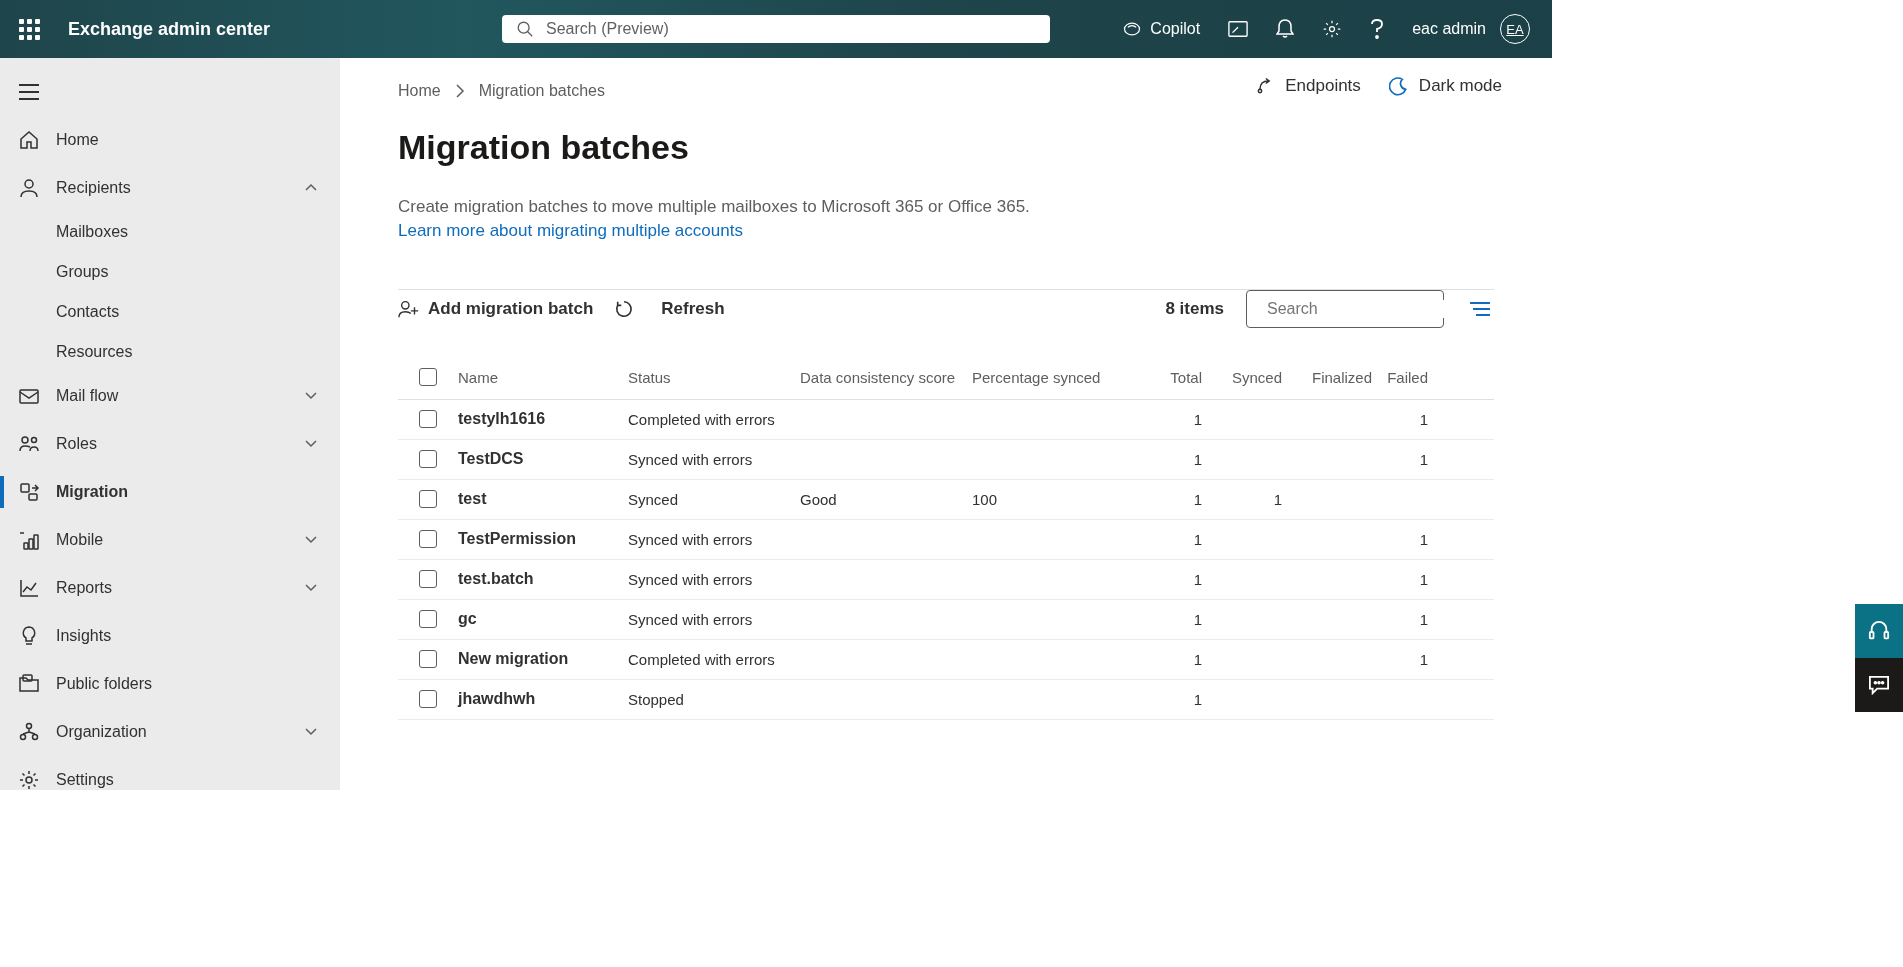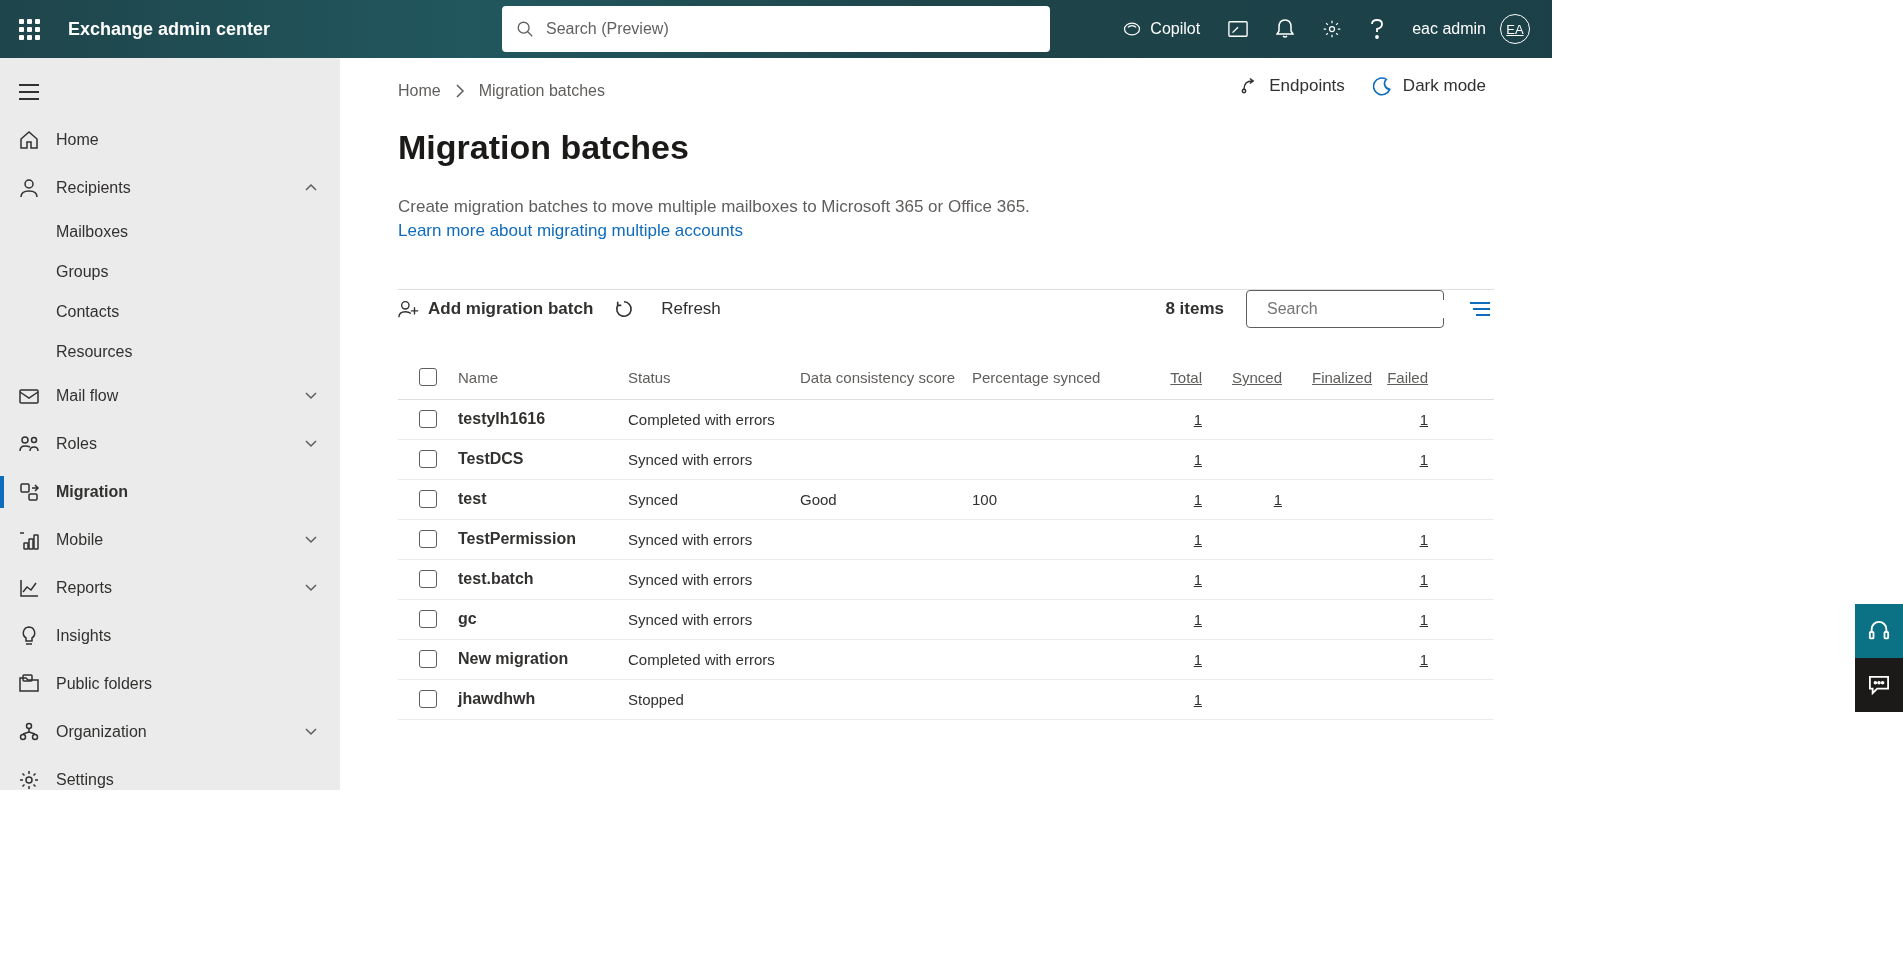--- a/index.html
+++ b/index.html
@@ -6,21 +6,21 @@
 body { width: 1552px; height: 790px; overflow: hidden; background: #fff; }
 
 .topbar { height: 58px; background: #b91c1c; display: flex; align-items: center; color: #fff; position: relative; }
 .topbar::before { content: ''; position: absolute; inset: 0; background: linear-gradient(90deg, #16474d 0%, #1a5a62 30%, #16474d 60%, #134249 100%); opacity: 0.95; }
 .topbar > * { position: relative; z-index: 1; }
 .waffle { width: 58px; height: 58px; display: flex; align-items: center; justify-content: center; cursor: pointer; }
 .waffle-grid { display: grid; grid-template-columns: repeat(3, 5px); grid-template-rows: repeat(3, 5px); gap: 3px; }
 .waffle-grid span { background: #fff; border-radius: 1px; }
 .app-title { font-size: 18px; font-weight: 600; padding-left: 10px; }
 .search-wrap { margin-left: auto; margin-right: auto; position: absolute; left: 50%; transform: translateX(-50%); }
-.search-box { width: 548px; height: 46px; background: #fff; border-radius: 4px; display: flex; align-items: center; padding: 0 14px; color: #616161; justify-content: space-between; }
+.search-box { width: 548px; height: 28px; background: #fff; border-radius: 4px; display: flex; align-items: center; padding: 0 14px; color: #616161; justify-content: space-between; }
 .search-box svg { flex-shrink: 0; }
 .search-box input { border: none; outline: none; flex: 1; font-size: 16px; margin-left: 12px; color: #323130; }
 .search-box input::placeholder { color: #616161; }
 .topbar-right { margin-left: auto; display: flex; align-items: center; gap: 4px; padding-right: 10px; }
 .tb-btn { height: 51px; padding: 0 12px; display: flex; align-items: center; gap: 8px; cursor: pointer; color: #fff; font-size: 16px; }
 .avatar { width: 30px; height: 30px; border-radius: 50%; border: 1.5px solid #fff; display: flex; align-items: center; justify-content: center; font-size: 13px; font-weight: 500; margin-left: 6px; text-decoration: underline; }
 
 .body-wrap { display: flex; height: calc(100% - 58px); }
 
 .sidebar { width: 340px; background: #ebebeb; overflow-y: auto; padding-top: 10px; }
@@ -32,39 +32,39 @@
 .nav-item .chev { margin-left: auto; margin-right: 22px; }
 .nav-sub { padding-left: 56px; height: 40px; display: flex; align-items: center; cursor: pointer; color: #323130; font-size: 16px; }
 .nav-item.active { font-weight: 600; }
 .nav-item.active::before { content: ''; position: absolute; left: 0; top: 8px; bottom: 8px; width: 4px; background: #0f6cbd; }
 
 .main { flex: 1; overflow-y: auto; padding: 24px 58px 0 58px; position: relative; }
 .breadcrumb { display: flex; align-items: center; gap: 14px; color: #605e5c; font-size: 16px; margin-bottom: 28px; }
 .breadcrumb-home { color: #605e5c; cursor: pointer; }
 .breadcrumb-chev { color: #605e5c; }
 .breadcrumb-current { color: #605e5c; }
-.page-actions { position: absolute; right: 66px; top: 18px; display: flex; gap: 28px; }
+.page-actions { position: absolute; right: 50px; top: 18px; display: flex; gap: 28px; }
 .page-action { display: flex; align-items: center; gap: 10px; color: #323130; font-size: 17px; cursor: pointer; }
 
 h1 { font-size: 34px; font-weight: 700; color: #1b1a19; margin-bottom: 28px; }
 .desc { color: #605e5c; font-size: 17px; line-height: 1.4; }
 .learn-link { color: #0f6cbd; font-size: 17px; cursor: pointer; display: inline-block; margin-top: 2px; }
 
 .toolbar-line { margin-top: 48px; border-top: 1px solid #e1dfdd; display: flex; align-items: center; gap: 22px; }
 .tool-btn { display: flex; align-items: center; gap: 8px; color: #323130; font-size: 17px; font-weight: 600; cursor: pointer; }
-.tool-btn.normal { font-weight: 400; gap: 28px; }
+.tool-btn.normal { font-weight: 700; gap: 28px; }
 .item-count { margin-left: auto; font-size: 17px; font-weight: 600; color: #323130; text-align: center; }
 .table-search { width: 198px; height: 38px; border: 1px solid #605e5c; border-radius: 4px; display: flex; align-items: center; padding: 0 10px; gap: 10px; }
 .table-search input { border: none; outline: none; flex: 1; font-size: 16px; }
 .grouper { width: 28px; height: 28px; display: flex; align-items: center; justify-content: center; cursor: pointer; }
 
 .table { margin-top: 28px; }
 .thead, .trow { display: grid; grid-template-columns: 60px 170px 172px 172px 168px 74px 80px 90px 56px; align-items: center; height: 40px; border-bottom: 1px solid #edebe9; font-size: 15px; color: #323130; }
 .thead { color: #605e5c; border-bottom: 1px solid #e1dfdd; height: 44px; }
-.th-right, .td-right { text-align: right; padding-right: 12px; text-decoration: underline; }
+.th-right, .td-right { text-align: right; padding-right: 12px; }
 .trow .name { font-weight: 600; font-size: 16px; }
 .check-slot { display: flex; justify-content: center; }
 .checkbox { width: 18px; height: 18px; border: 1.5px solid #605e5c; border-radius: 3px; cursor: pointer; background: #fff; }
 
 .side-tabs { position: fixed; right: 0; top: 604px; display: flex; flex-direction: column; }
 .side-tab { width: 48px; height: 54px; display: flex; align-items: center; justify-content: center; cursor: pointer; }
 .side-tab.teal { background: #0b7285; color: #fff; }
 .side-tab.dark { background: #1b1a19; color: #fff; }
 </style>
 </head>

